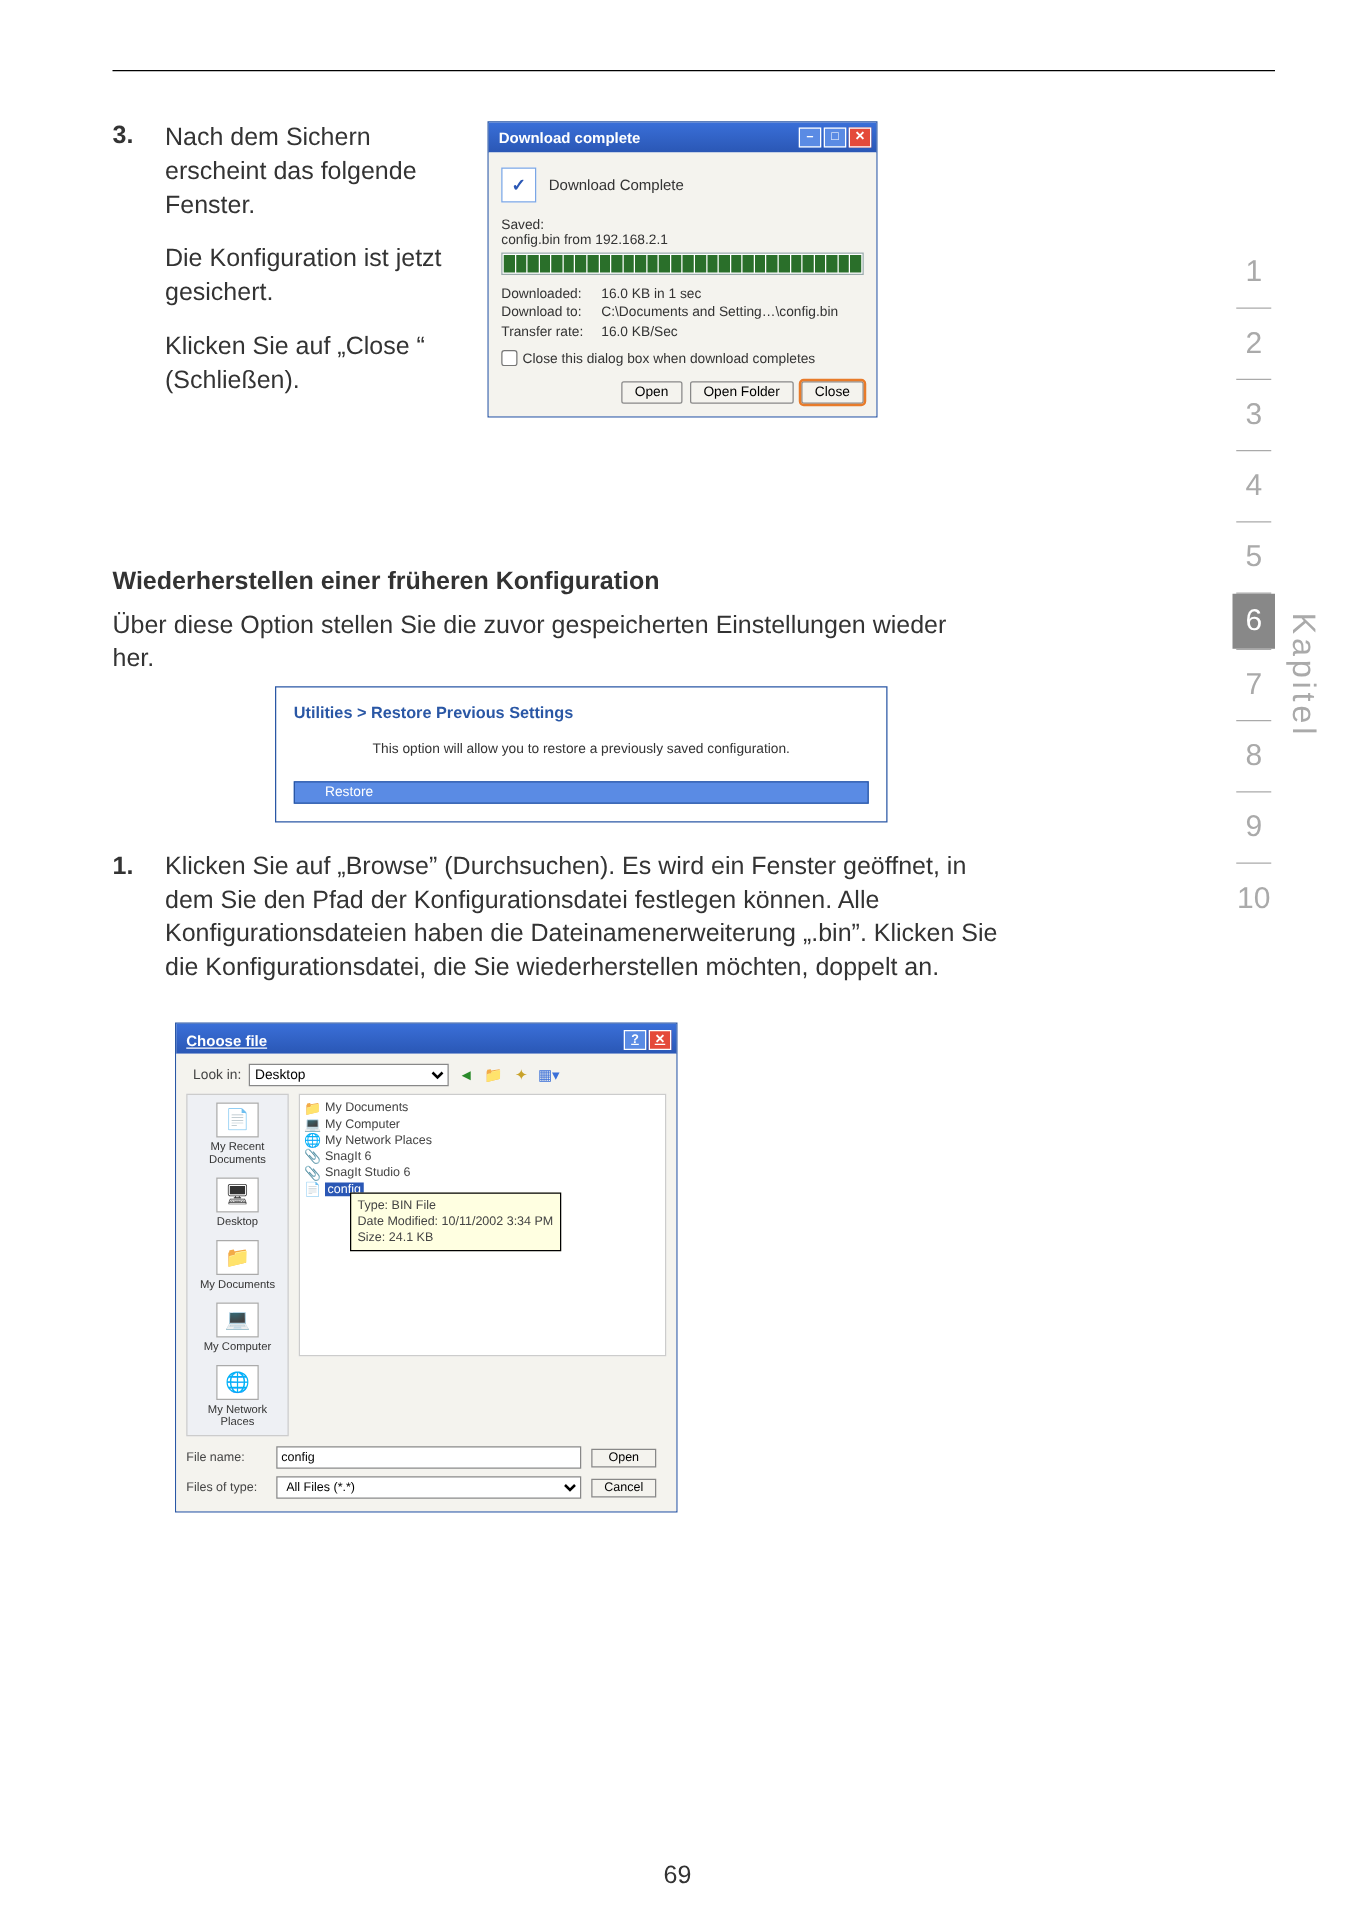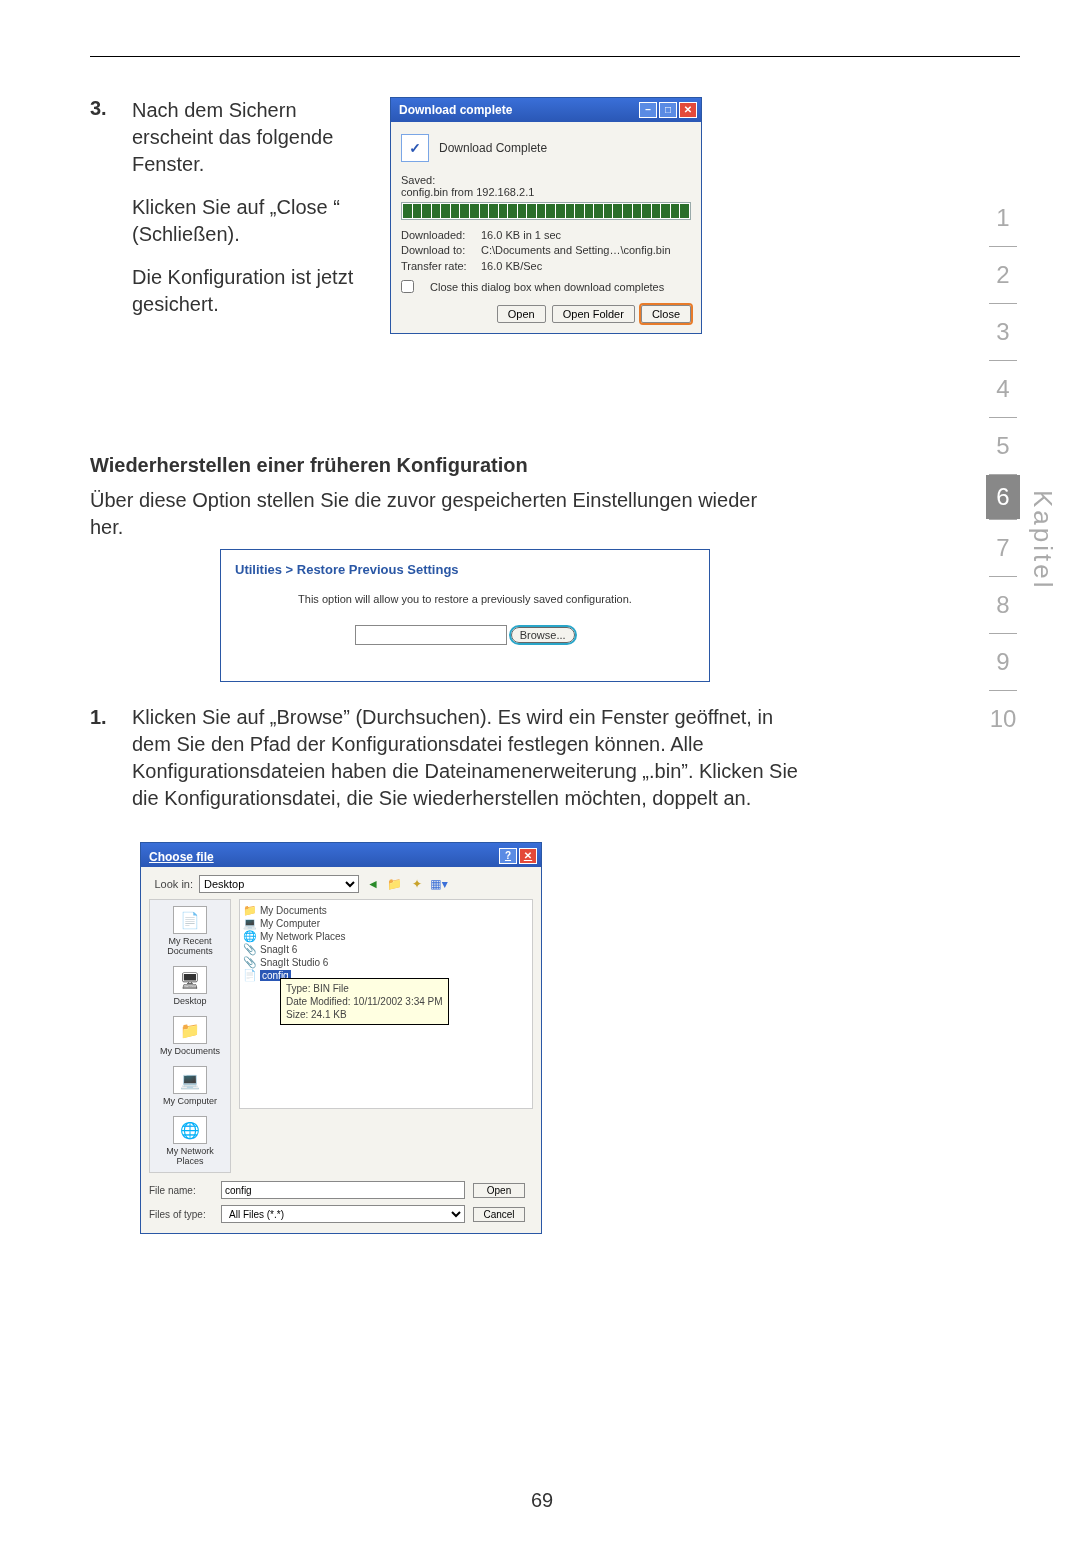--- a/index.html
+++ b/index.html
@@ -93,21 +93,21 @@
   .dl-label { font-size:11px; margin-top:4px; }
   .dl-file { font-size:11px; color:#333; margin-bottom:4px; }
   .dl-bar {
     height:14px; border:1px solid #9aa;
     display:flex; gap:1px; padding:1px; background:#fff; margin-bottom:8px;
     align-items:stretch;
   }
   .bar-seg { flex:1; background:#2a6f2a; }
   .dl-row { display:flex; font-size:11px; line-height:1.4; }
   .dl-row .k { width:80px; }
-  .dl-chk { display:flex; align-items:flex-end; gap:16px; margin-top:6px; font-size:11px; }
+  .dl-chk { display:flex; align-items:flex-end; gap:4px; margin-top:6px; font-size:11px; }
   .dl-chk input { margin:0; }
   .dl-btns { display:flex; justify-content:flex-end; gap:6px; margin-top:12px; }
   .dl-btn {
     font-size:11px; padding:2px 10px;
     border:1px solid #888; background:#f4f3ee;
     border-radius:2px;
   }
   .dl-btn.hl { outline:2px solid #e87b2a; }
 
   .subhead {
@@ -247,22 +247,22 @@
 <div class="page">
 
   <hr class="title-rule">
 
   <div class="body-area">
 
     <div class="step3">
       <div class="step-num">3.</div>
       <div class="step-text">
         <p>Nach dem Sichern erscheint das folgende Fenster.</p>
+        <p>Die Konfiguration ist jetzt gesichert.</p>
         <p>Klicken Sie auf „Close “ (Schließen).</p>
-        <p>Die Konfiguration ist jetzt gesichert.</p>
       </div>
 
       <div class="dl-window">
         <div class="dl-title">
           <span>Download complete</span>
           <div class="win-btns">
             <div class="win-btn">–</div>
             <div class="win-btn">□</div>
             <div class="win-btn close">✕</div>
           </div>
@@ -330,24 +330,21 @@
         </div>
       </div>
     </div>
 
     <div class="subhead">Wiederherstellen einer früheren Konfiguration</div>
     <div class="para">Über diese Option stellen Sie die zuvor gespeicherten Einstellungen wieder her.</div>
 
     <div class="util-panel">
       <div class="util-crumb">Utilities &gt; Restore Previous Settings</div>
       <div class="util-desc">This option will allow you to restore a previously saved configuration.</div>
-      <div class="util-browse-row">
-        <span class="browse-input"></span>
-        <span class="browse-btn">Browse...</span>
-      </div>
+      <span class="restore-btn">Restore</span>
     </div>
 
     <div class="step-block">
       <div class="step-num">1.</div>
       <div>Klicken Sie auf „Browse” (Durchsuchen). Es wird ein Fenster geöffnet, in dem Sie den Pfad der Konfigurationsdatei festlegen können. Alle Konfigurationsdateien haben die Dateinamenerweiterung „.bin”. Klicken Sie die Konfigurationsdatei, die Sie wiederherstellen möchten, doppelt an.</div>
     </div>
 
     <div class="fc-window">
       <div class="fc-title">
         <span>Choose file</span>

